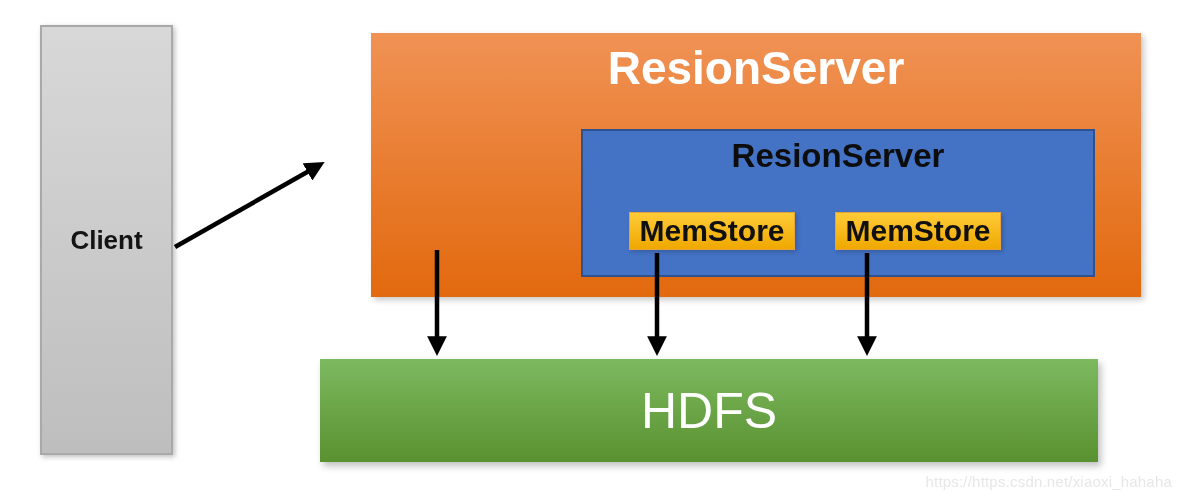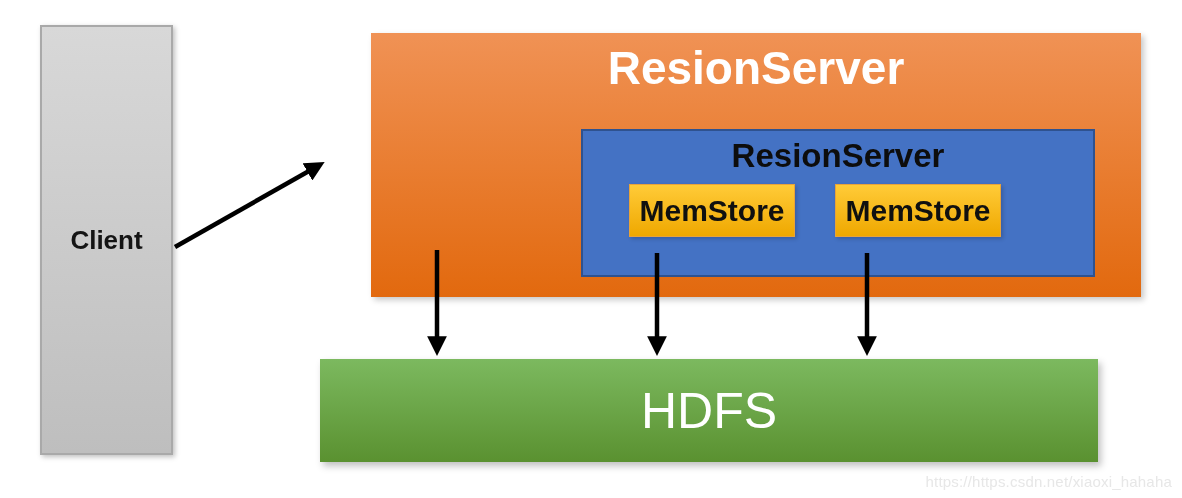--- a/index.html
+++ b/index.html
@@ -79,22 +79,22 @@
   .inner-title {
     width: 100%;
     text-align: center;
     margin-top: 7px;
     font-size: 33px;
     font-weight: bold;
     color: #0d0d0d;
     line-height: 1.1;
   }
   .memstore {
-    top: 53px;
-    width: 166px; height: 53px;
+    top: 81px;
+    width: 166px; height: 38px;
     background: linear-gradient(180deg, var(--gold-top, #ffcb38), var(--gold-bottom, #efa800));
     border: 1px solid #e8a33a;
     font-size: 30px;
     font-weight: bold;
     color: #101010;
     box-shadow: 2px 2px 4px rgba(0,0,0,0.18);
   }
   .ms1 { left: 46px; }
   .ms2 { left: 252px; }
 

